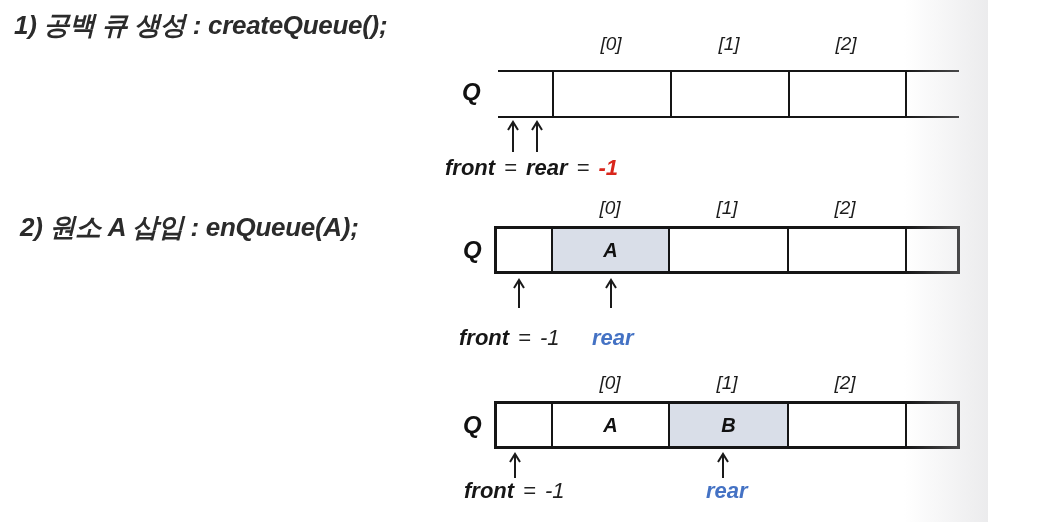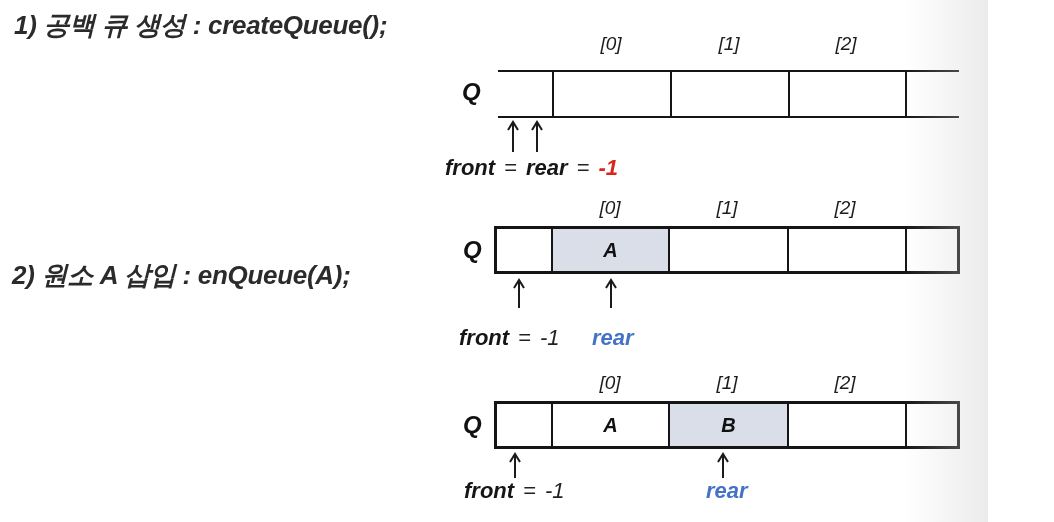--- a/index.html
+++ b/index.html
@@ -106,21 +106,21 @@
   </svg>
 
   <div class="annotation" style="left:445px;top:155px;">
     <span class="kw">front</span>
     <span class="eq">=</span>
     <span class="kw">rear</span>
     <span class="eq">=</span>
     <span class="val-red">-1</span>
   </div>
 
-  <div class="section-label" style="left:12px;top:210px;margin-top:48px;">2) 원소 A 삽입 : enQueue(A);</div>
+  <div class="section-label" style="left:20px;top:210px;">2) 원소 A 삽입 : enQueue(A);</div>
 
   <div class="idx-label" style="left:578px;top:197px;">[0]</div>
   <div class="idx-label" style="left:695px;top:197px;">[1]</div>
   <div class="idx-label" style="left:813px;top:197px;">[2]</div>
 
   <div class="q-label" style="left:463px;top:236px;">Q</div>
 
   <div class="strip-closed" style="top:226px;">
     <div class="cell w-pad"></div>
     <div class="cell w0 shaded">A</div>

